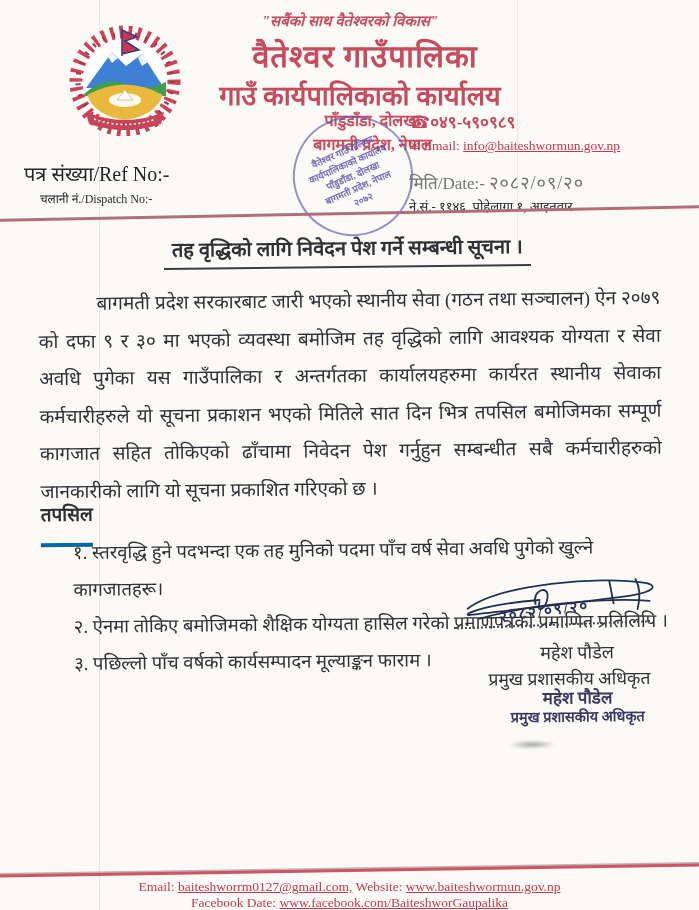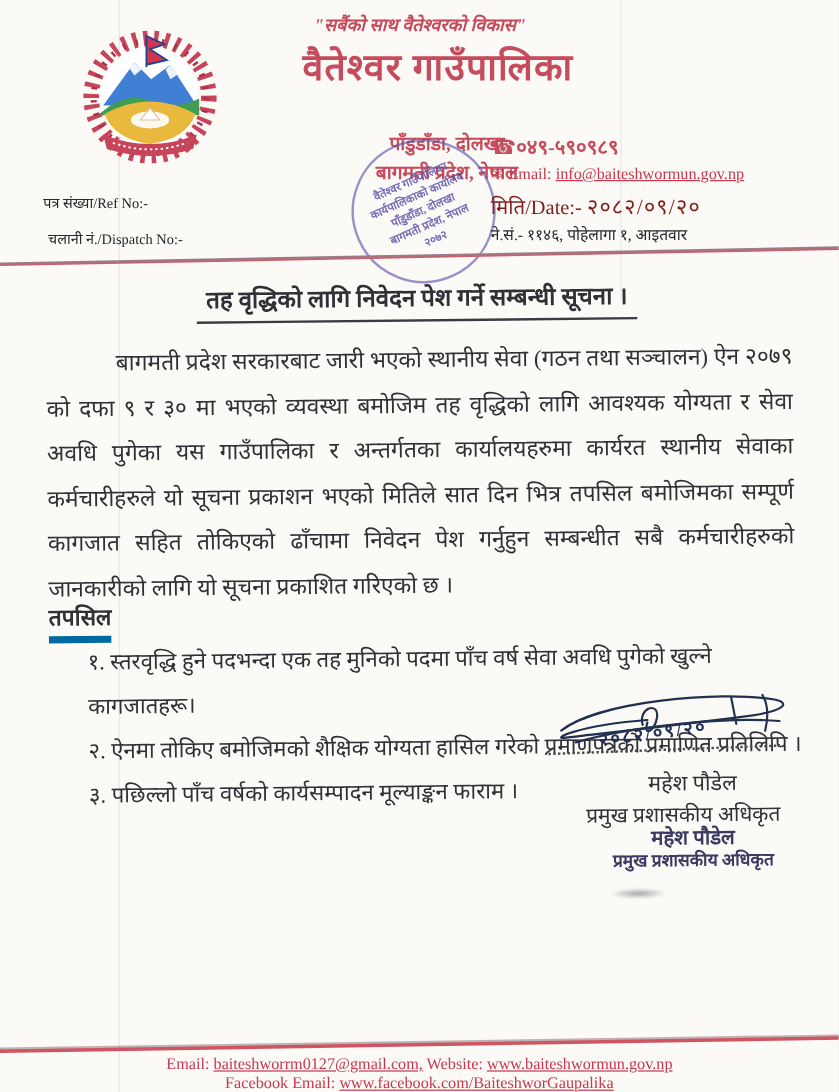--- a/index.html
+++ b/index.html
@@ -19,24 +19,24 @@
   .title1{position:absolute;top:34px;left:130px;width:470px;text-align:center;
     color:#c64b5d;font-size:31px;font-weight:bold;letter-spacing:1px;}
   .title2{position:absolute;top:76px;left:120px;width:480px;text-align:center;
     color:#c64b5d;font-size:27px;font-weight:bold;}
   .addr{position:absolute;top:109px;left:265px;width:215px;text-align:center;
     color:#c64b5d;font-weight:bold;font-size:16px;line-height:24px;}
   .contact{position:absolute;top:110px;right:10px;width:280px;text-align:left;}
   .phone-line{color:#c64b5d;font-weight:bold;font-size:17px;}
   .email-line{color:#c6384e;font-size:13.5px;margin-top:4px;}
   .email-line a{color:#c6384e;}
-  .date-line{color:#7f1d1d;font-size:17px;margin-top:6px;}
+  .date-line{color:#737373;font-size:17px;margin-top:16px;}
   .date-line .dval{font-size:18px;letter-spacing:1px;}
   .nesam-line{color:#26262c;font-size:13px;margin-top:3px;}
-  .ref{position:absolute;left:36px;top:160px;font-size:12px;color:#26262c;}
+  .ref{position:absolute;left:24px;top:160px;font-size:20px;color:#26262c;}
   .dispatch{position:absolute;left:40px;top:190px;font-size:12px;color:#26262c;}
 
   
   .stamp{position:absolute;left:293px;top:116px;width:120px;height:120px;
     transform:rotate(-24deg);color:#5f55ab;opacity:.85;}
   .stamp-ring{position:absolute;inset:0;border:2px solid rgba(95,85,175,.75);border-radius:50%;}
   .stamp-inner{position:absolute;inset:6px;display:flex;flex-direction:column;
     justify-content:center;align-items:center;text-align:center;line-height:13px;}
   .stamp-inner div{font-size:9.5px;font-weight:bold;white-space:nowrap;}
 
@@ -44,21 +44,21 @@
     background:linear-gradient(#8e8390,#d25a66);transform:rotate(-1.1deg);}
 
   
   .letter{position:absolute;left:0;top:0;width:699px;height:910px;transform:rotate(-0.6deg);}
   .subject-wrap{position:absolute;top:234px;left:0;width:699px;text-align:center;}
   .subject{display:inline-block;font-size:20px;font-weight:bold;color:#303036;
     border-bottom:2px solid #3a3a40;padding:0 8px 5px;}
   .para{position:absolute;top:282px;left:40px;width:622px;font-size:19px;
     line-height:37.5px;text-align:justify;text-indent:58px;color:#303036;}
   .tapsil{position:absolute;top:498px;left:40px;font-size:19px;font-weight:bold;
-    color:#303036;border-bottom:6px solid #0369a1;padding-bottom:3px;}
+    color:#303036;border-bottom:4px solid #0369a1;padding-bottom:16px;}
   .items{position:absolute;top:532px;left:72px;width:606px;font-size:18.5px;
     line-height:37px;color:#303036;}
 
   
   .sig-svg{position:absolute;left:448px;top:576px;width:215px;height:60px;}
   .sig-date{position:absolute;left:497px;top:602px;transform:rotate(-7deg);
     font-size:15px;color:#243055;letter-spacing:2px;font-weight:bold;}
   .sig-dots{position:absolute;left:452px;top:612px;width:196px;height:14px;
     border-bottom:2px dotted #4a4a50;transform:rotate(-1.5deg);}
   .sig-name{position:absolute;left:480px;top:642px;width:190px;text-align:center;
@@ -99,20 +99,21 @@
     <path d="M24,70 Q45,52 65,60 Q88,68 106,58 L106,72 L24,72 Z" fill="#3f9e4f"></path>
     <path d="M27,71 Q65,50 103,71 Q95,92 65,96 Q35,92 27,71 Z" fill="#e8b93c"></path>
     <ellipse cx="65" cy="76" rx="16" ry="7" fill="#fdf8ef"></ellipse>
     <path d="M57,76 L65,66 L73,76 Z" fill="#ffffff" stroke="#d8c49a" stroke-width="1"></path>
     <path d="M26,88 Q65,104 104,88 L101,100 Q65,112 29,100 Z" fill="#c84458"></path>
     <path d="M34,95 Q65,106 96,95" fill="none" stroke="#ffffff" stroke-width="1.6" stroke-dasharray="2 2.5"></path>
     <path d="M62,32 L62,6 L77,13 L65,17 L79,26 L62,30 Z" fill="#d0344e" stroke="#27418e" stroke-width="1.5"></path>
   </svg>
 
   <div class="title1">वैतेश्वर गाउँपालिका</div>
+  <div class="title2">गाउँ कार्यपालिकाको कार्यालय</div>
 
   <div class="addr">
     <div>पाँडुडाँडा, दोलखा</div>
     <div>बागमती प्रदेश, नेपाल</div>
   </div>
 
   <div class="stamp">
     <div class="stamp-ring"></div>
     <div class="stamp-inner">
       <div>वैतेश्वर गाउँपालिका</div>
@@ -178,16 +179,16 @@
   </div>
 
   <div class="footer-line"></div>
   <div class="footer-t ft1">
     <span>Email:</span>
     <a href="#">baiteshworrm0127@gmail.com,</a>
     <span>Website:</span>
     <a href="#">www.baiteshwormun.gov.np</a>
   </div>
   <div class="footer-t ft2">
-    <span>Facebook Email:</span>
+    <span>Facebook Date:</span>
     <a href="#">www.facebook.com/BaiteshworGaupalika</a>
   </div>
 </div>
 
 </body></html>

